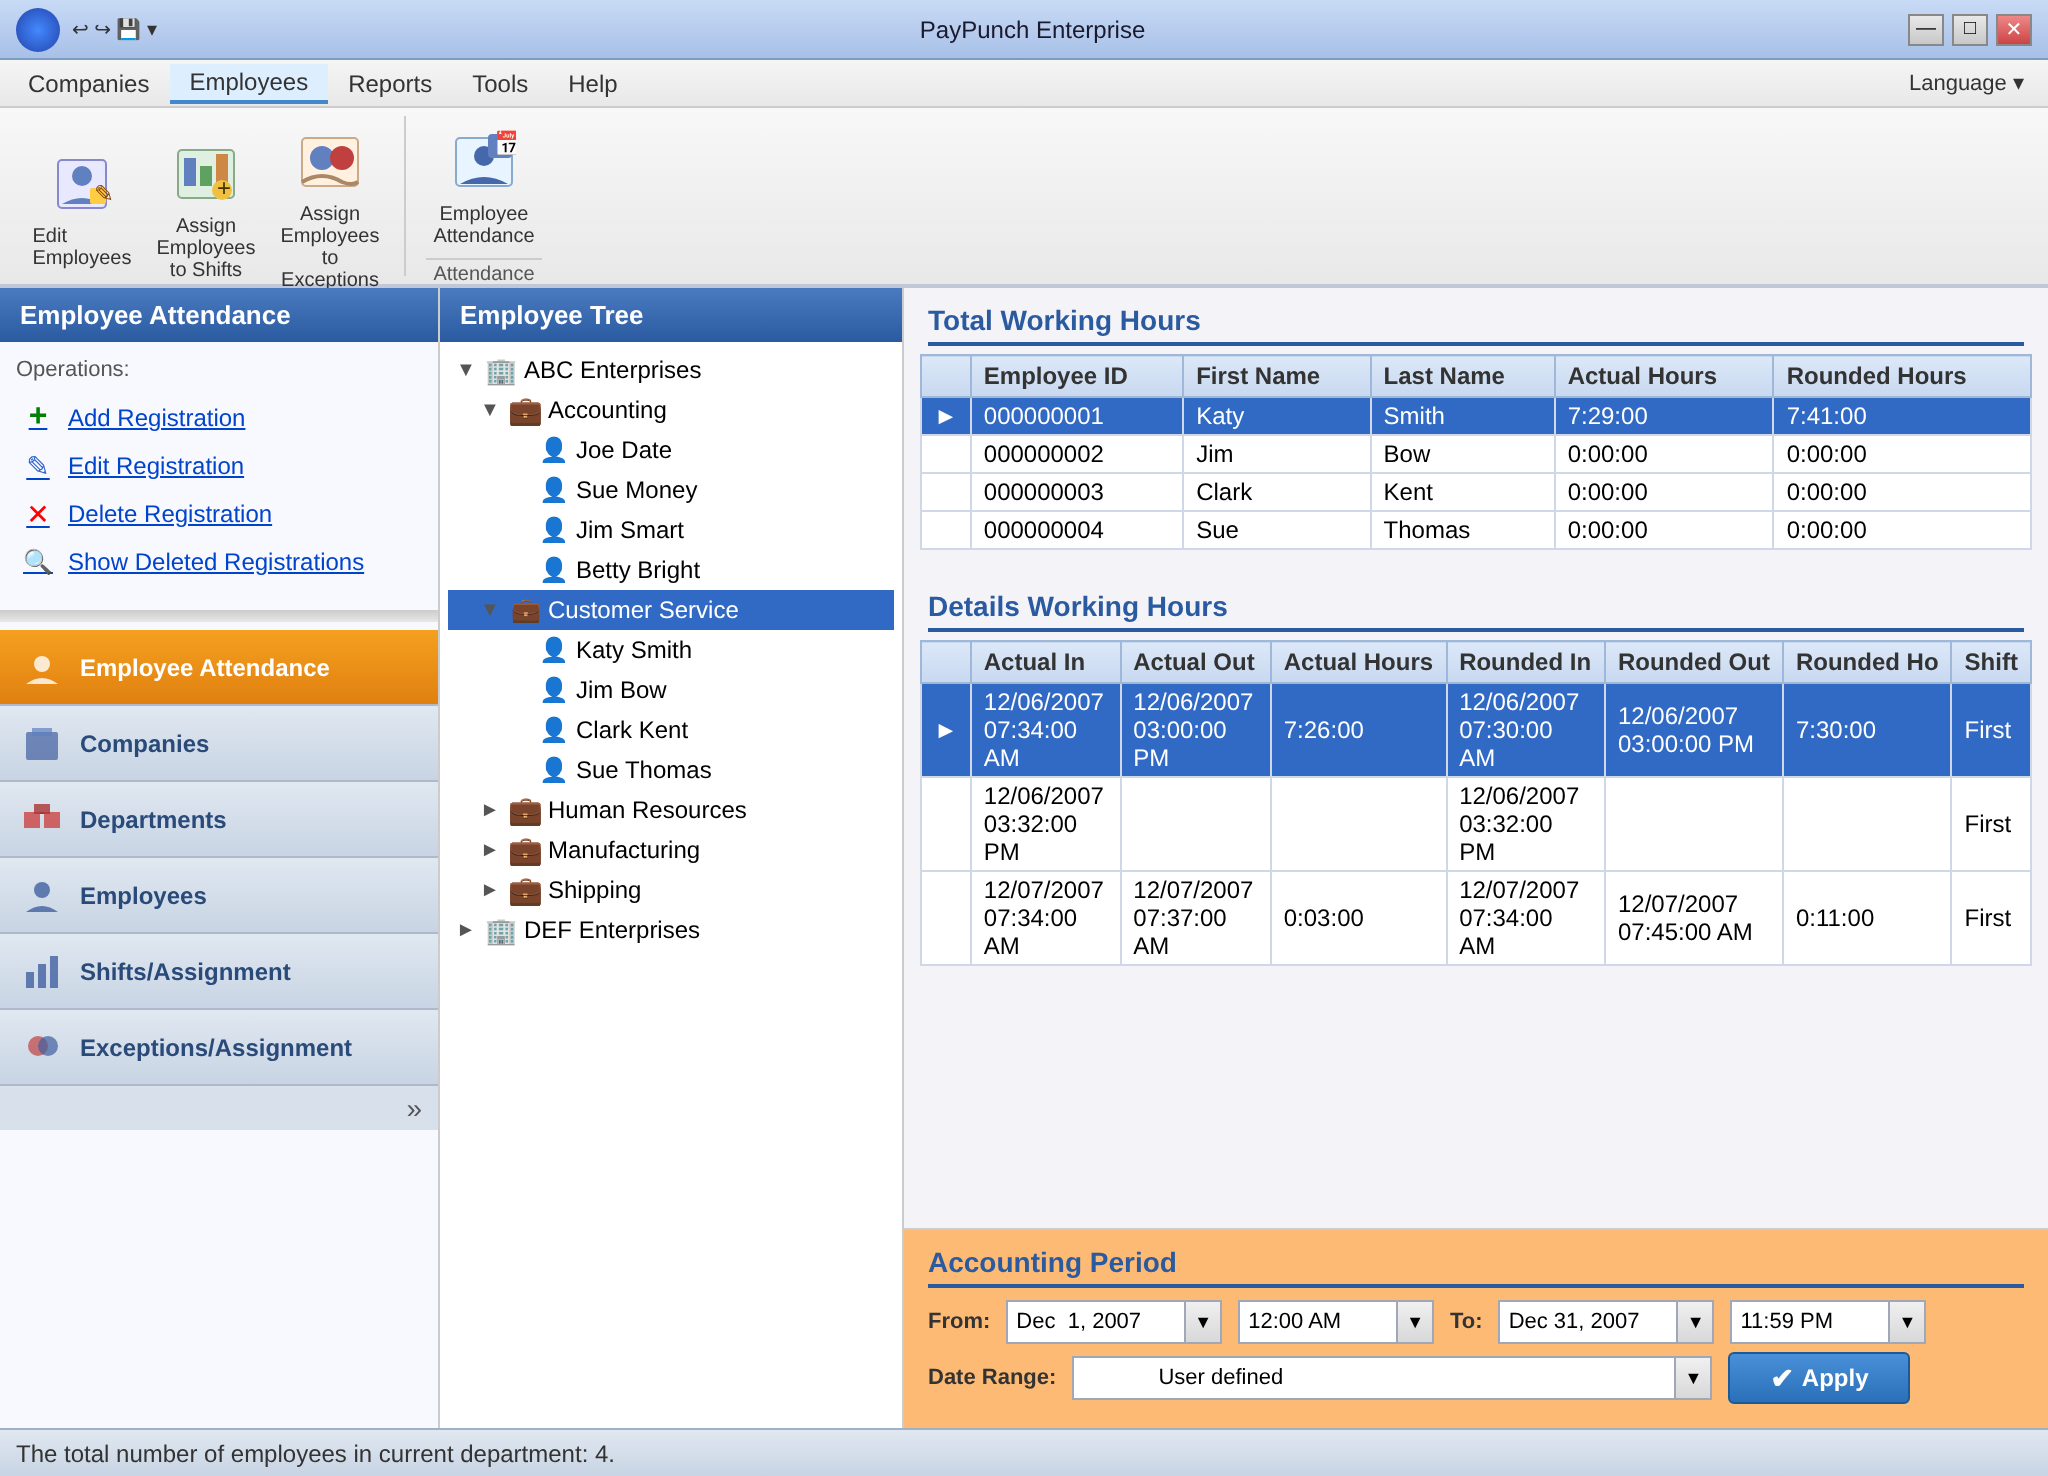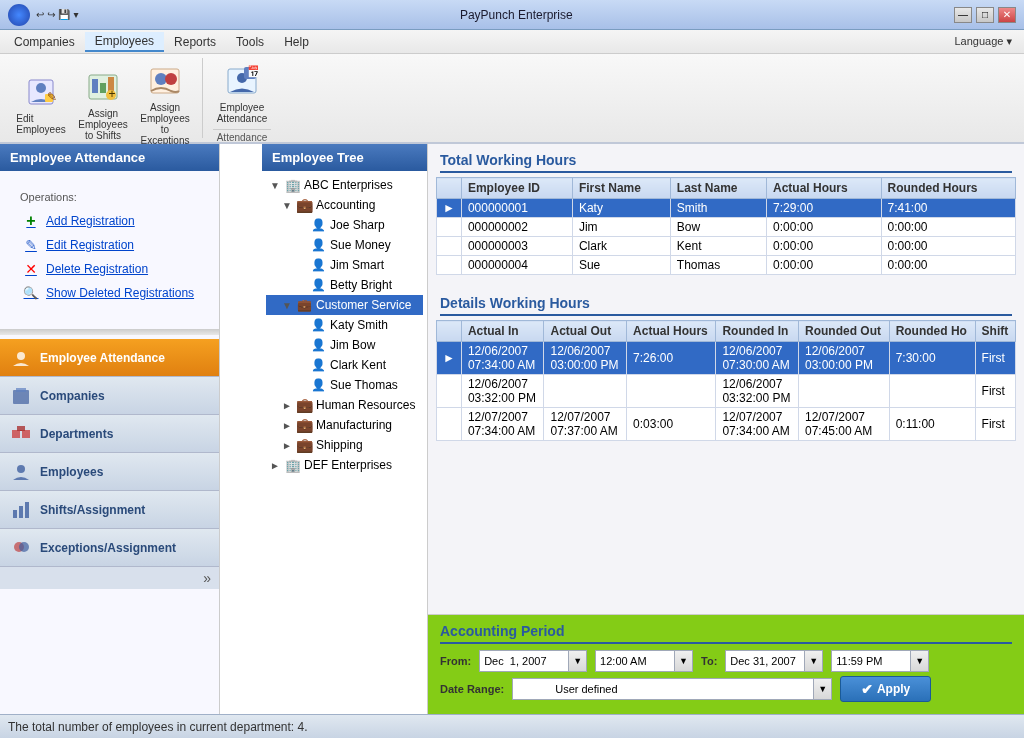--- a/index.html
+++ b/index.html
@@ -24,37 +24,37 @@
     .toolbar-buttons { display: flex; gap: 4px; flex: 1; align-items: center; }
     .toolbar-btn { display: flex; flex-direction: column; align-items: center; justify-content: center; width: 58px; padding: 4px 2px; cursor: pointer; border: 1px solid transparent; border-radius: 3px; font-size: 10px; text-align: center; color: #333; gap: 3px; }
     .toolbar-icon { width: 36px; height: 36px; display: flex; align-items: center; justify-content: center; }
 
     
     .main-layout { display: flex; height: calc(738px - 30px - 24px - 90px - 24px); }
 
     
     .left-panel { width: 220px; background: #f8f8ff; border-right: 1px solid #ccc; display: flex; flex-direction: column; }
     .left-panel-header { background: linear-gradient(to bottom, #4a7abf, #2a5a9f); color: white; padding: 6px 10px; font-size: 13px; font-weight: bold; }
-    .operations-section { padding: 20px; }
+    .operations-section { padding: 8px; }
     .operations-label { font-size: 11px; color: #555; margin-bottom: 6px; }
     .op-item { display: flex; align-items: center; gap: 6px; padding: 3px 2px; cursor: pointer; color: #0044cc; text-decoration: underline; font-size: 12px; }
     .op-icon { width: 18px; height: 18px; display: flex; align-items: center; justify-content: center; font-size: 14px; }
 
     .divider { height: 6px; background: linear-gradient(to bottom, #ccc, #e8e8e8); margin: 4px 0; cursor: ns-resize; }
 
     
     .nav-items { flex: 1; display: flex; flex-direction: column; }
     .nav-item { height: 38px; display: flex; align-items: center; gap: 8px; padding: 0 10px; cursor: pointer; border-bottom: 1px solid #b0b8cc; font-size: 12px; font-weight: bold; }
     .nav-item.active { background: linear-gradient(to bottom, #f5a020, #e08010); color: white; }
     .nav-item:not(.active) { background: linear-gradient(to bottom, #e0e8f0, #c8d4e4); color: #2a4a7a; }
     .nav-item-icon { width: 22px; height: 22px; display: flex; align-items: center; justify-content: center; }
     .nav-more { height: 22px; display: flex; align-items: center; justify-content: flex-end; padding: 0 8px; background: #d8e0ec; }
 
     
-    .middle-panel { width: 208px; background: white; border-right: 1px solid #ccc; display: flex; flex-direction: column; padding-left: 42px; }
+    .middle-panel { width: 232px; background: white; border-right: 1px solid #ccc; display: flex; flex-direction: column; }
     .middle-header { background: linear-gradient(to bottom, #4a7abf, #2a5a9f); color: white; padding: 6px 10px; font-size: 13px; font-weight: bold; }
     .tree-container { flex: 1; overflow-y: auto; padding: 4px; }
     .tree-item { display: flex; align-items: center; gap: 3px; padding: 2px 2px; cursor: pointer; font-size: 12px; white-space: nowrap; }
     .tree-item.selected { background: #316ac5; color: white; }
     .tree-expand { width: 14px; text-align: center; font-size: 10px; color: #555; }
     .tree-icon { width: 16px; height: 16px; display: inline-flex; align-items: center; justify-content: center; }
     .tree-folder { color: #f0a000; font-size: 14px; }
     .tree-company { color: #4060a0; font-size: 13px; }
     .indent1 { padding-left: 14px; }
     .indent2 { padding-left: 28px; }
@@ -68,21 +68,21 @@
 
     .data-table { width: 100%; border-collapse: collapse; font-size: 11px; }
     .data-table th { background: linear-gradient(to bottom, #dce8f8, #c8d8f0); border: 1px solid #a0b8d8; padding: 3px 6px; text-align: left; font-weight: bold; color: #333; white-space: nowrap; }
     .data-table td { border: 1px solid #d0d8e8; padding: 2px 6px; background: white; white-space: nowrap; }
     .data-table tr.selected td { background: #316ac5; color: white; }
 
     
     .details-section { margin-top: 8px; }
 
     
-    .accounting-section { background: #84cc16; border-top: 1px solid #ccc; padding: 8px 12px; }
+    .accounting-section { background: #fdba74; border-top: 1px solid #ccc; padding: 8px 12px; }
     .accounting-row { display: flex; align-items: center; gap: 8px; margin: 4px 0; flex-wrap: wrap; }
     .form-label { font-size: 11px; font-weight: bold; color: #333; white-space: nowrap; }
     .form-input { border: 1px solid #a0a8b8; padding: 2px 4px; font-size: 11px; background: white; }
 
     .apply-btn { background: linear-gradient(to bottom, #4a90d8, #2a70b8); color: white; border: 1px solid #1a5a98; padding: 4px 20px; cursor: pointer; font-size: 12px; font-weight: bold; border-radius: 3px; display: flex; align-items: center; gap: 4px; }
 
     
     .status-bar { height: 24px; background: linear-gradient(to bottom, #e0e8f0, #c8d4e4); border-top: 1px solid #a0b0c8; display: flex; align-items: center; padding: 0 8px; font-size: 11px; color: #333; gap: 33px; }
     .status-right { margin-left: auto; display: flex; gap: 16px; }
     .status-separator { width: 1px; background: #a0b0c8; margin: 2px 0; }
@@ -286,21 +286,21 @@
       </div>
 
       <div class="tree-item indent1">
         <span class="tree-expand">▼</span>
         <span class="tree-icon tree-folder">💼</span>
         <span>Accounting</span>
       </div>
       <div class="tree-item indent2">
         <span class="tree-expand">&nbsp;</span>
         <span class="tree-icon">👤</span>
-        <span>Joe Sharp</span>
+        <span>Joe Date</span>
       </div>
       <div class="tree-item indent2">
         <span class="tree-expand">&nbsp;</span>
         <span class="tree-icon">👤</span>
         <span>Sue Money</span>
       </div>
       <div class="tree-item indent2">
         <span class="tree-expand">&nbsp;</span>
         <span class="tree-icon">👤</span>
         <span>Jim Smart</span>
@@ -488,21 +488,21 @@
         <div class="input-with-btn">
           <input type="text" class="form-input" value="Dec  1, 2007" style="width: 90px;">
           <div class="drop-arrow">▼</div>
         </div>
         <div class="input-with-btn">
           <input type="text" class="form-input" value="12:00 AM" style="width: 70px;">
           <div class="drop-arrow">▼</div>
         </div>
         <span class="form-label">To:</span>
         <div class="input-with-btn">
-          <input type="text" class="form-input" value="Dec 31, 2007" style="width: 80px;">
+          <input type="text" class="form-input" value="Dec 31, 2007" style="width: 90px;">
           <div class="drop-arrow">▼</div>
         </div>
         <div class="input-with-btn">
           <input type="text" class="form-input" value="11:59 PM" style="width: 70px;">
           <div class="drop-arrow">▼</div>
         </div>
       </div>
       <div class="accounting-row">
         <span class="form-label">Date Range:</span>
         <div class="input-with-btn" style="flex:1;max-width:320px;">

